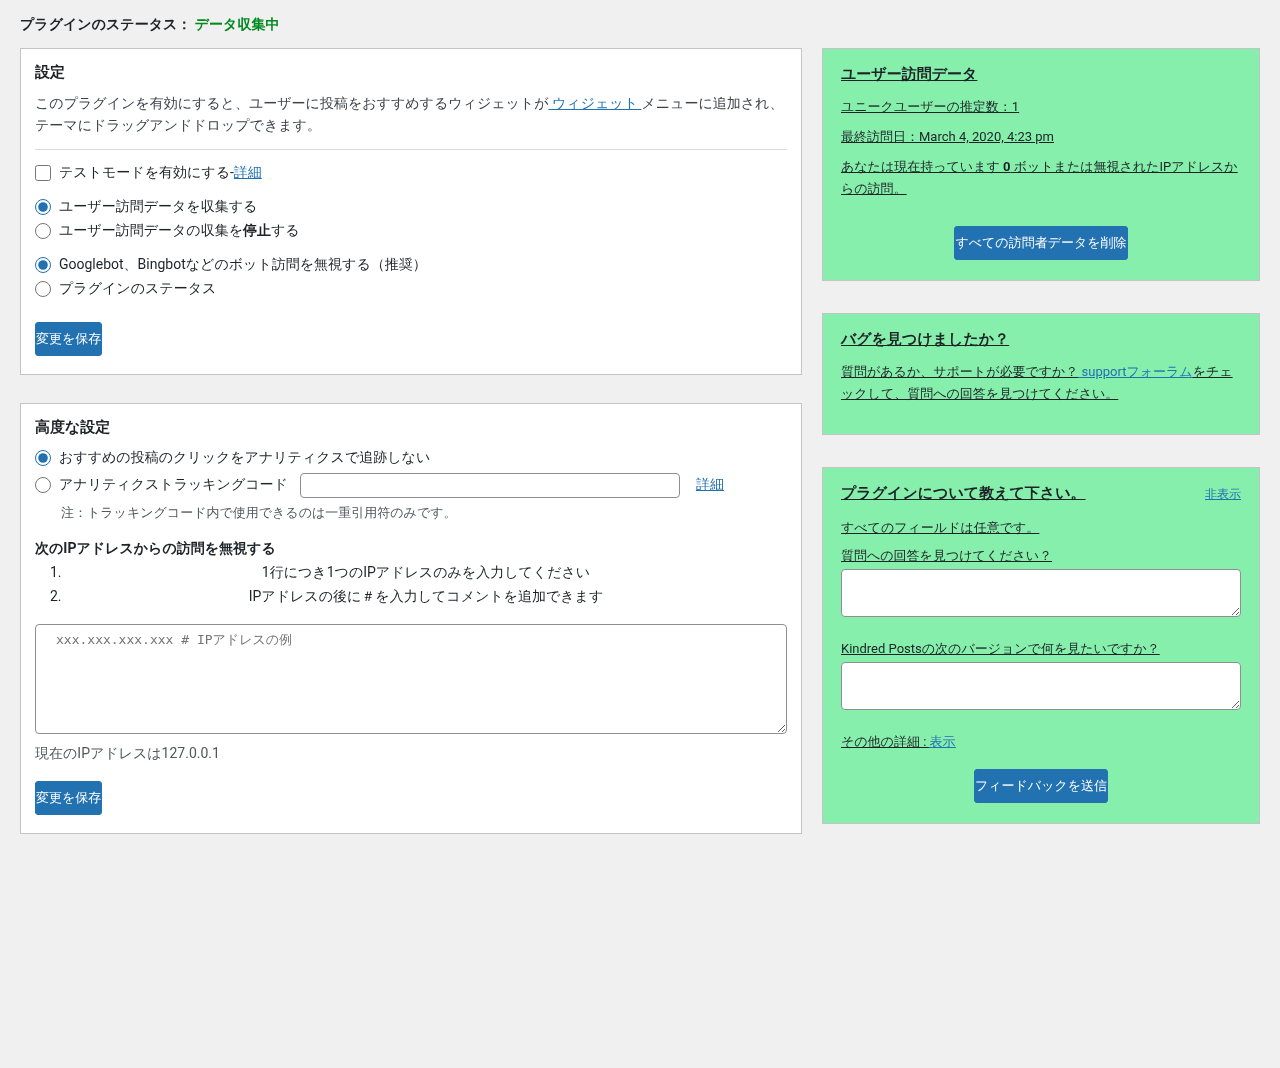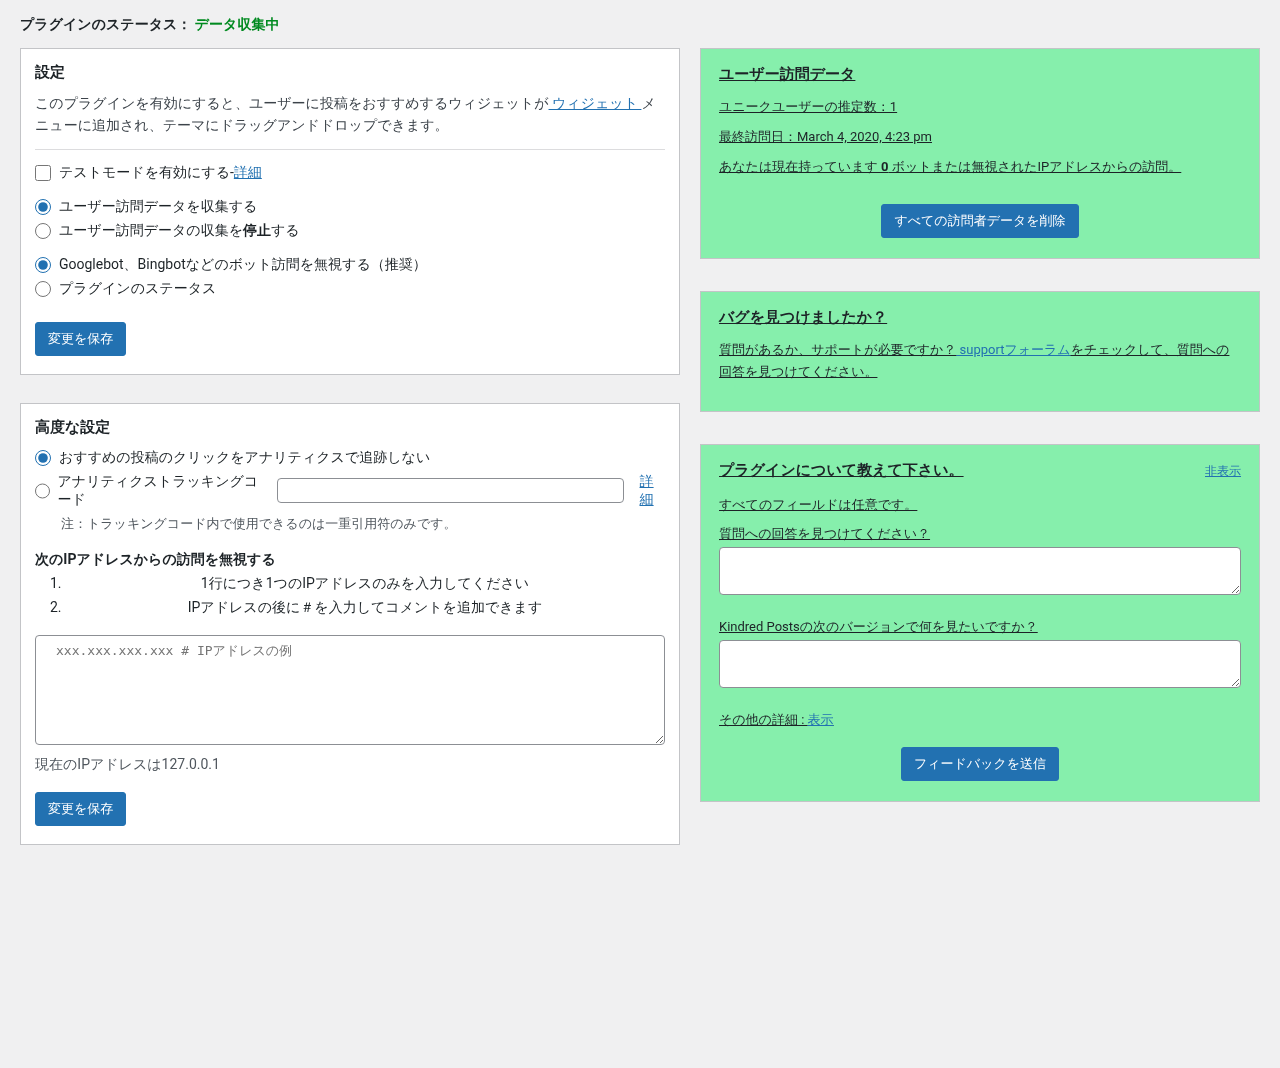--- a/index.html
+++ b/index.html
@@ -4,21 +4,21 @@
 <style>
   * { box-sizing: border-box; margin: 0; padding: 0; }
   body {
     background: #f0f0f1;
     font-family: -apple-system, BlinkMacSystemFont, "Segoe UI", Roboto, "Hiragino Kaku Gothic ProN", "Hiragino Sans", Meiryo, sans-serif;
     color: #1d2327;
     font-size: 13px;
     padding: 16px 20px;
   }
   .cols { display: flex; gap: 20px; }
-  .main-col { width: 660px; }
+  .main-col { width: 782px; }
   .side-col { flex: 1; }
   .status-line { font-weight: bold; font-size: 14px; margin-bottom: 14px; }
   .status-value { color: #008a20; }
   .panel {
     background: #fff;
     border: 1px solid #c3c4c7;
     margin-bottom: 28px;
   }
   .panel .inner { padding: 14px 14px 18px 14px; }
   .panel h2 {
@@ -30,21 +30,21 @@
   .divider { border: none; border-top: 1px solid #dcdcde; margin: 12px 0 14px 0; }
   .opt-row { display: flex; align-items: center; gap: 8px; margin: 6px 0; font-size: 14px; color:#1d2327;}
   .opt-group { margin-top: 16px; }
   input[type="checkbox"], input[type="radio"] { width: 16px; height: 16px; accent-color:#2271b1; }
   a.link { color: #2271b1; text-decoration: underline; cursor: pointer; }
   .btn-primary {
     background: #2271b1;
     color: #fff;
     border: 1px solid #2271b1;
     border-radius: 3px;
-    padding: 7px 12px;
+    padding: 7px 0;
     font-size: 13px;
     cursor: pointer;
     margin-top: 18px;
   }
   .sub-note { font-size: 13px; color:#50575e; margin-left:26px; margin-top:4px;}
   .section-sub-h { font-weight:bold; font-size:14px; margin-top:18px; margin-bottom:2px;}
   ol.ipnotes { padding-left:30px; font-size:14px; color:#1d2327;text-align:center;}
   ol.ipnotes li{ margin:6px 0;}
   textarea.ipbox {
     width:100%; height:110px;

